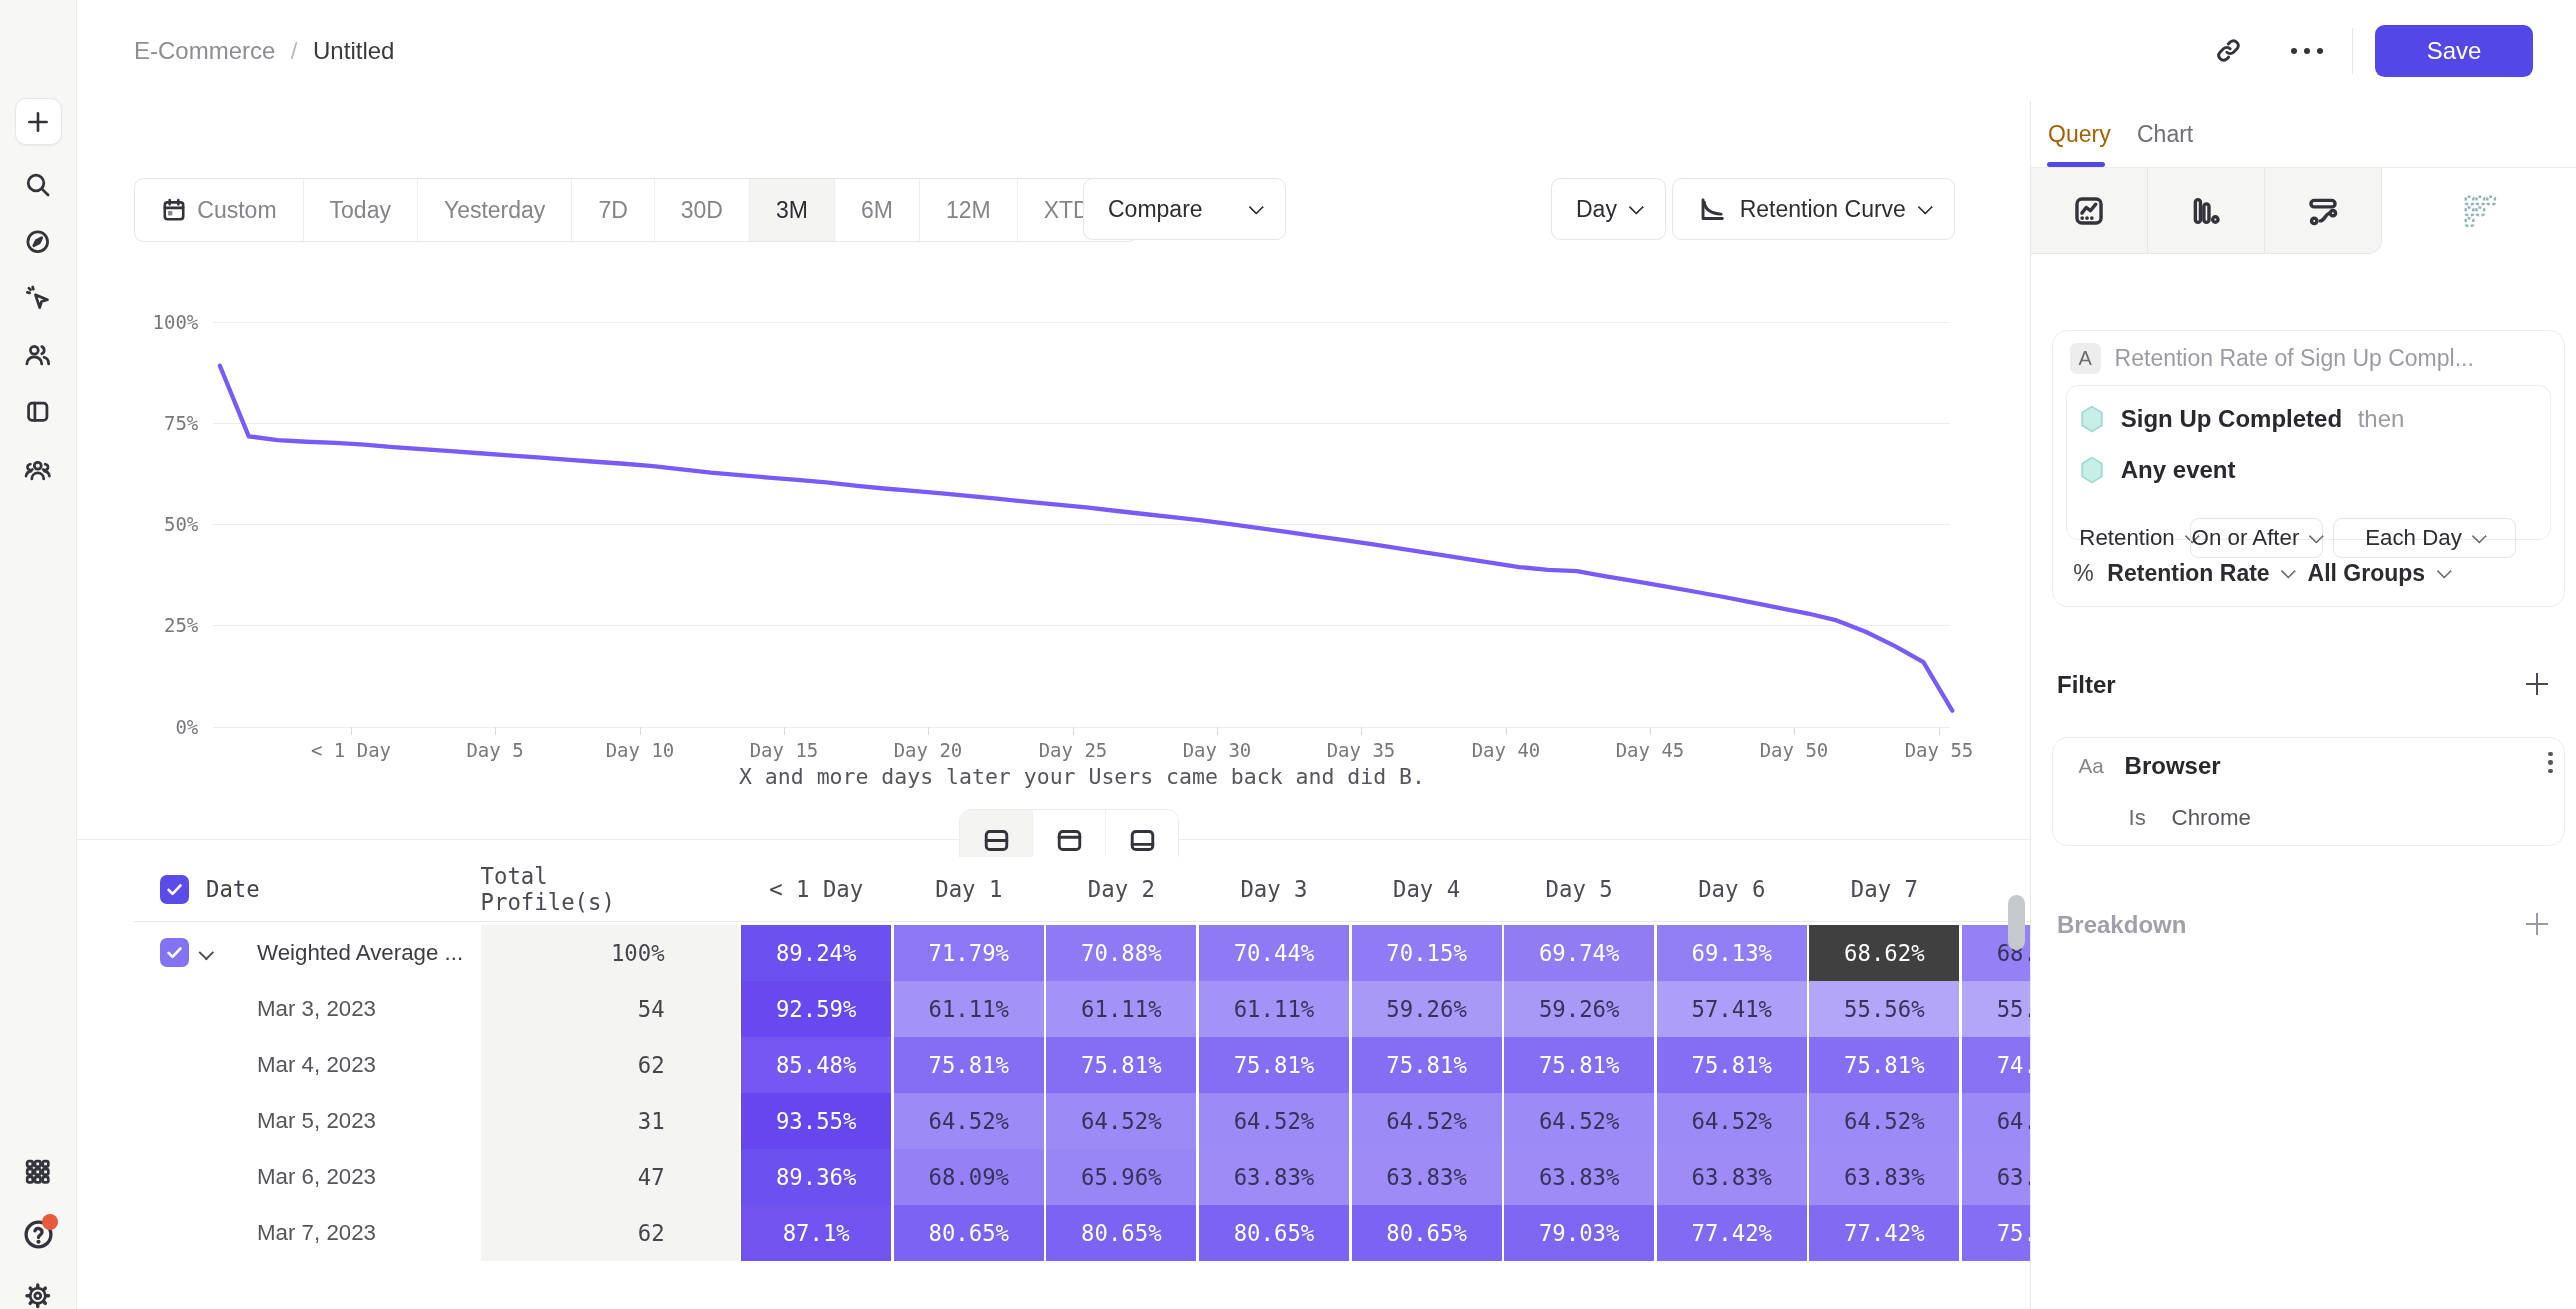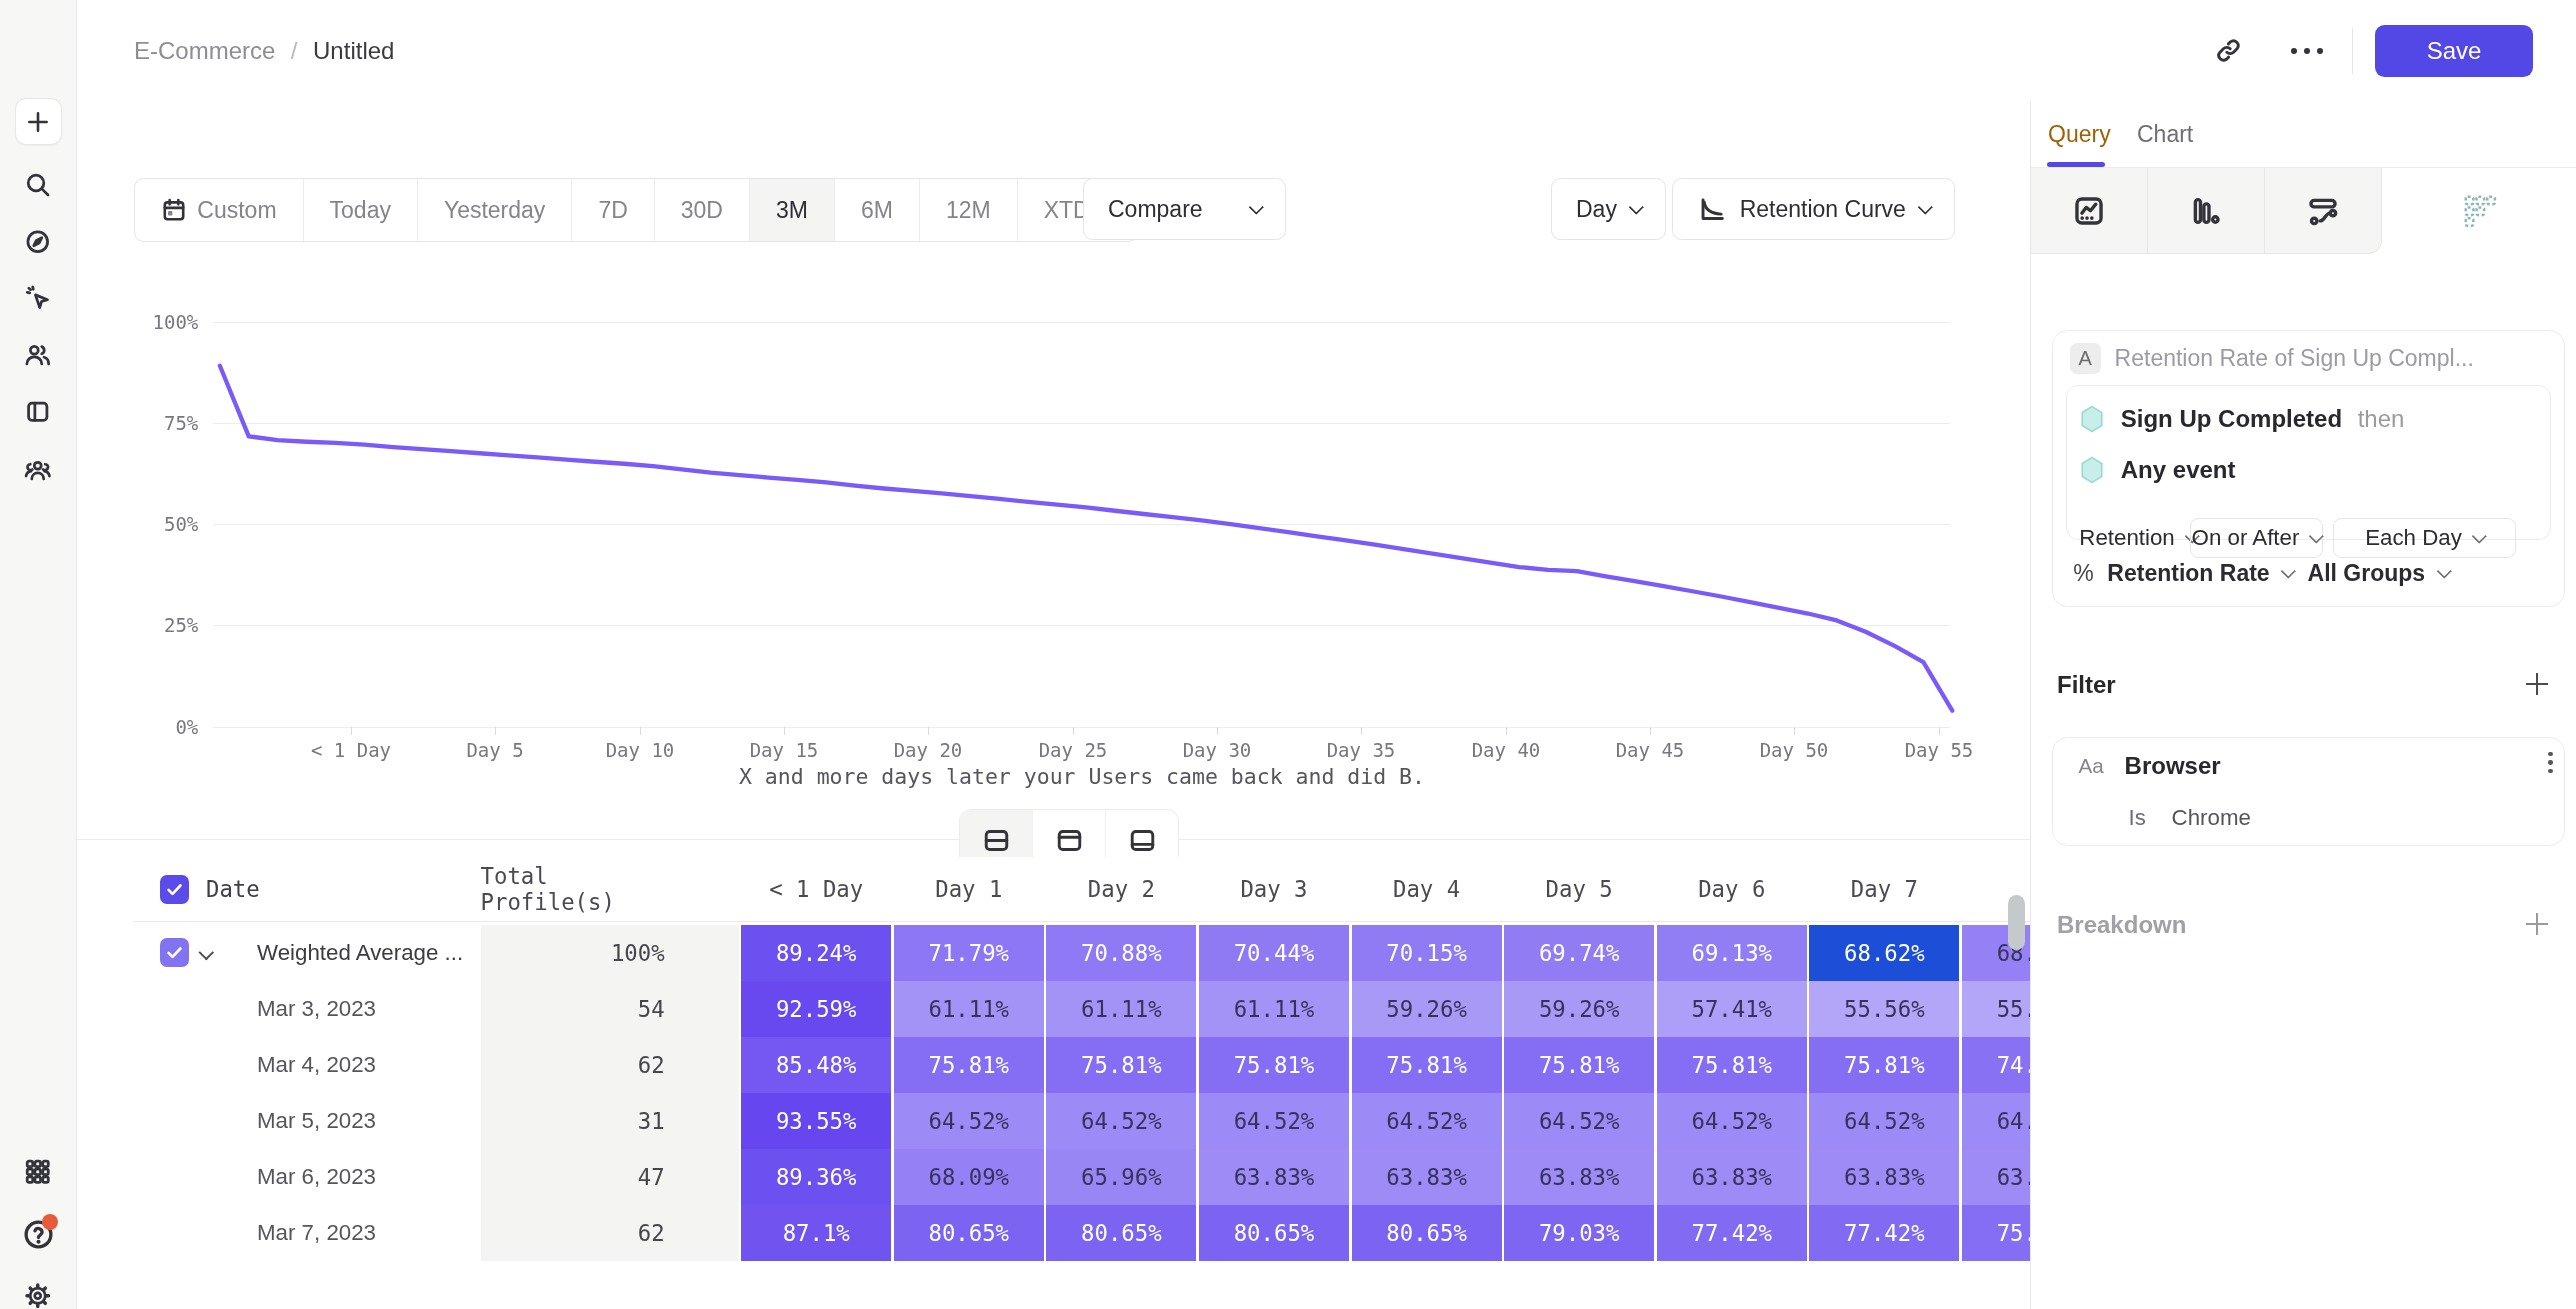--- a/index.html
+++ b/index.html
@@ -440,21 +440,21 @@
               <span class="lbl" style="color: rgb(60, 60, 66);">Weighted Average ...</span>
             </div>
             <div class="c-total mono">100%</div>
             <div class="c-val mono" style="background: rgb(109, 80, 240); color: rgb(255, 255, 255);">89.24%</div>
             <div class="c-val mono" style="background: rgb(141, 119, 244); color: rgb(255, 255, 255);">71.79%</div>
             <div class="c-val mono" style="background: rgb(143, 121, 244); color: rgb(255, 255, 255);">70.88%</div>
             <div class="c-val mono" style="background: rgb(144, 122, 244); color: rgb(255, 255, 255);">70.44%</div>
             <div class="c-val mono" style="background: rgb(144, 123, 244); color: rgb(255, 255, 255);">70.15%</div>
             <div class="c-val mono" style="background: rgb(145, 124, 244); color: rgb(255, 255, 255);">69.74%</div>
             <div class="c-val mono" style="background: rgb(146, 126, 244); color: rgb(255, 255, 255);">69.13%</div>
-            <div class="c-val mono" style="background: #1d4ed8; color: rgb(255, 255, 255);">68.62%</div>
+            <div class="c-val mono" style="background: #404040; color: rgb(255, 255, 255);">68.62%</div>
             <div class="c-val mono" style="background: rgb(149, 128, 245); color: rgb(55, 50, 90);">68.11%</div>
           </div>
           <div class="t-grid t-row">
             <div class="c-label">
               <span class="lbl">Mar 3, 2023</span>
             </div>
             <div class="c-total mono">54</div>
             <div class="c-val mono" style="background: rgb(103, 73, 239); color: rgb(255, 255, 255);">92.59%</div>
             <div class="c-val mono" style="background: rgb(164, 147, 246); color: rgb(55, 50, 90);">61.11%</div>
             <div class="c-val mono" style="background: rgb(164, 147, 246); color: rgb(55, 50, 90);">61.11%</div>

